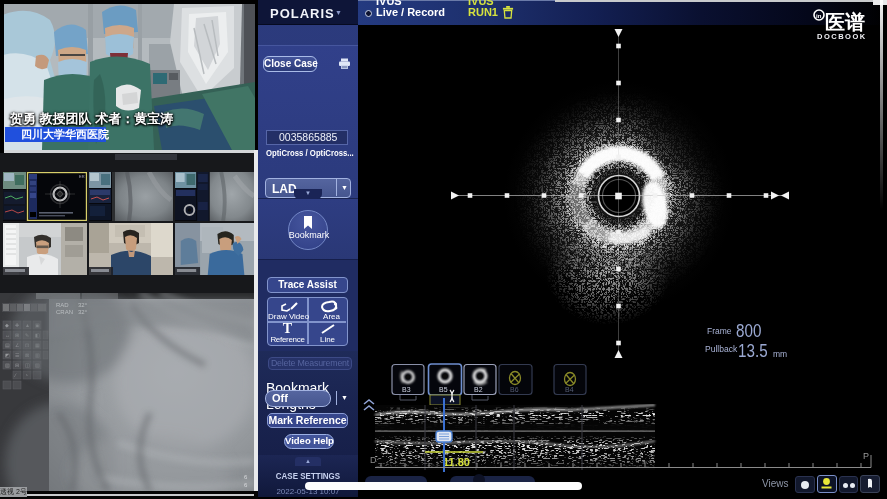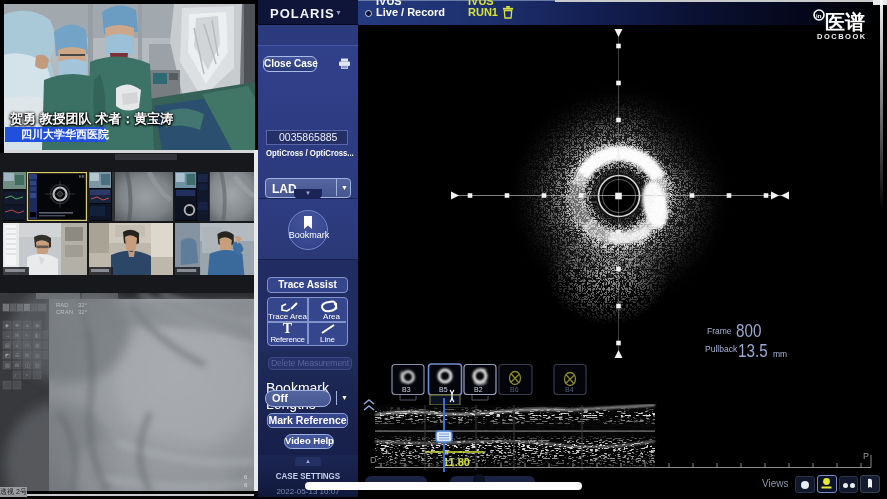--- a/index.html
+++ b/index.html
@@ -355,21 +355,21 @@
 
   <div class="abs" style="left:0;top:260px;width:100px;height:91px;background:#202c62"></div>
   <div class="abs" style="left:9px;top:277px;width:81px;height:16px;background:#36468c;border:1.5px solid #8294cc;border-radius:4px;color:#fff;font-size:10px;font-weight:bold;text-align:center;line-height:13px">Trace Assist</div>
   <div class="abs" style="left:9px;top:297px;width:81px;height:49px;border:1.5px solid #8294cc;border-radius:4px;background:#36468c">
     <div class="abs" style="left:39px;top:0;width:1.5px;height:46px;background:#8294cc"></div>
     <div class="abs" style="left:0;top:23px;width:78px;height:1.5px;background:#8294cc"></div>
     <svg class="abs" style="left:11px;top:3px" width="20" height="12" viewBox="0 0 20 12">
       <path d="M7 3 L3 5 L3 9 L8 10 L11 8" stroke="#fff" stroke-width="1.6" fill="none"></path>
       <path d="M12 8 L18 2" stroke="#fff" stroke-width="2.2"></path>
     </svg>
-    <div class="abs" style="left:0;top:14px;width:39px;text-align:center;font-size:8px;color:#fff;white-space:nowrap">Trace Area</div>
+    <div class="abs" style="left:0;top:14px;width:39px;text-align:center;font-size:8px;color:#fff;white-space:nowrap">Draw Video</div>
     <svg class="abs" style="left:52px;top:2px" width="18" height="13" viewBox="0 0 18 13">
       <path d="M9 2 Q15 0 16 5 Q17 10 10 11 Q3 12 2 7 Q2 3 9 2 Z" stroke="#fff" stroke-width="2" fill="none"></path>
       <circle cx="15.5" cy="4" r="1.6" fill="#fff"></circle>
           <circle cx="16" cy="8" r="1.4" fill="#fff"></circle>
     </svg>
     <div class="abs" style="left:40px;top:14px;width:47px;text-align:center;font-size:8px;color:#fff">Area</div>
     <div class="abs" style="left:0;top:24px;width:39px;text-align:center;font-family:'Liberation Serif',serif;font-size:14px;font-weight:bold;color:#fff;line-height:13px">T</div>
     <div class="abs" style="left:0;top:37px;width:39px;text-align:center;font-size:8px;color:#fff;white-space:nowrap;letter-spacing:-.3px">Reference</div>
     <svg class="abs" style="left:52px;top:26px" width="16" height="10" viewBox="0 0 16 10">
           <path d="M2 9 L14 1" stroke="#fff" stroke-width="2"></path>

